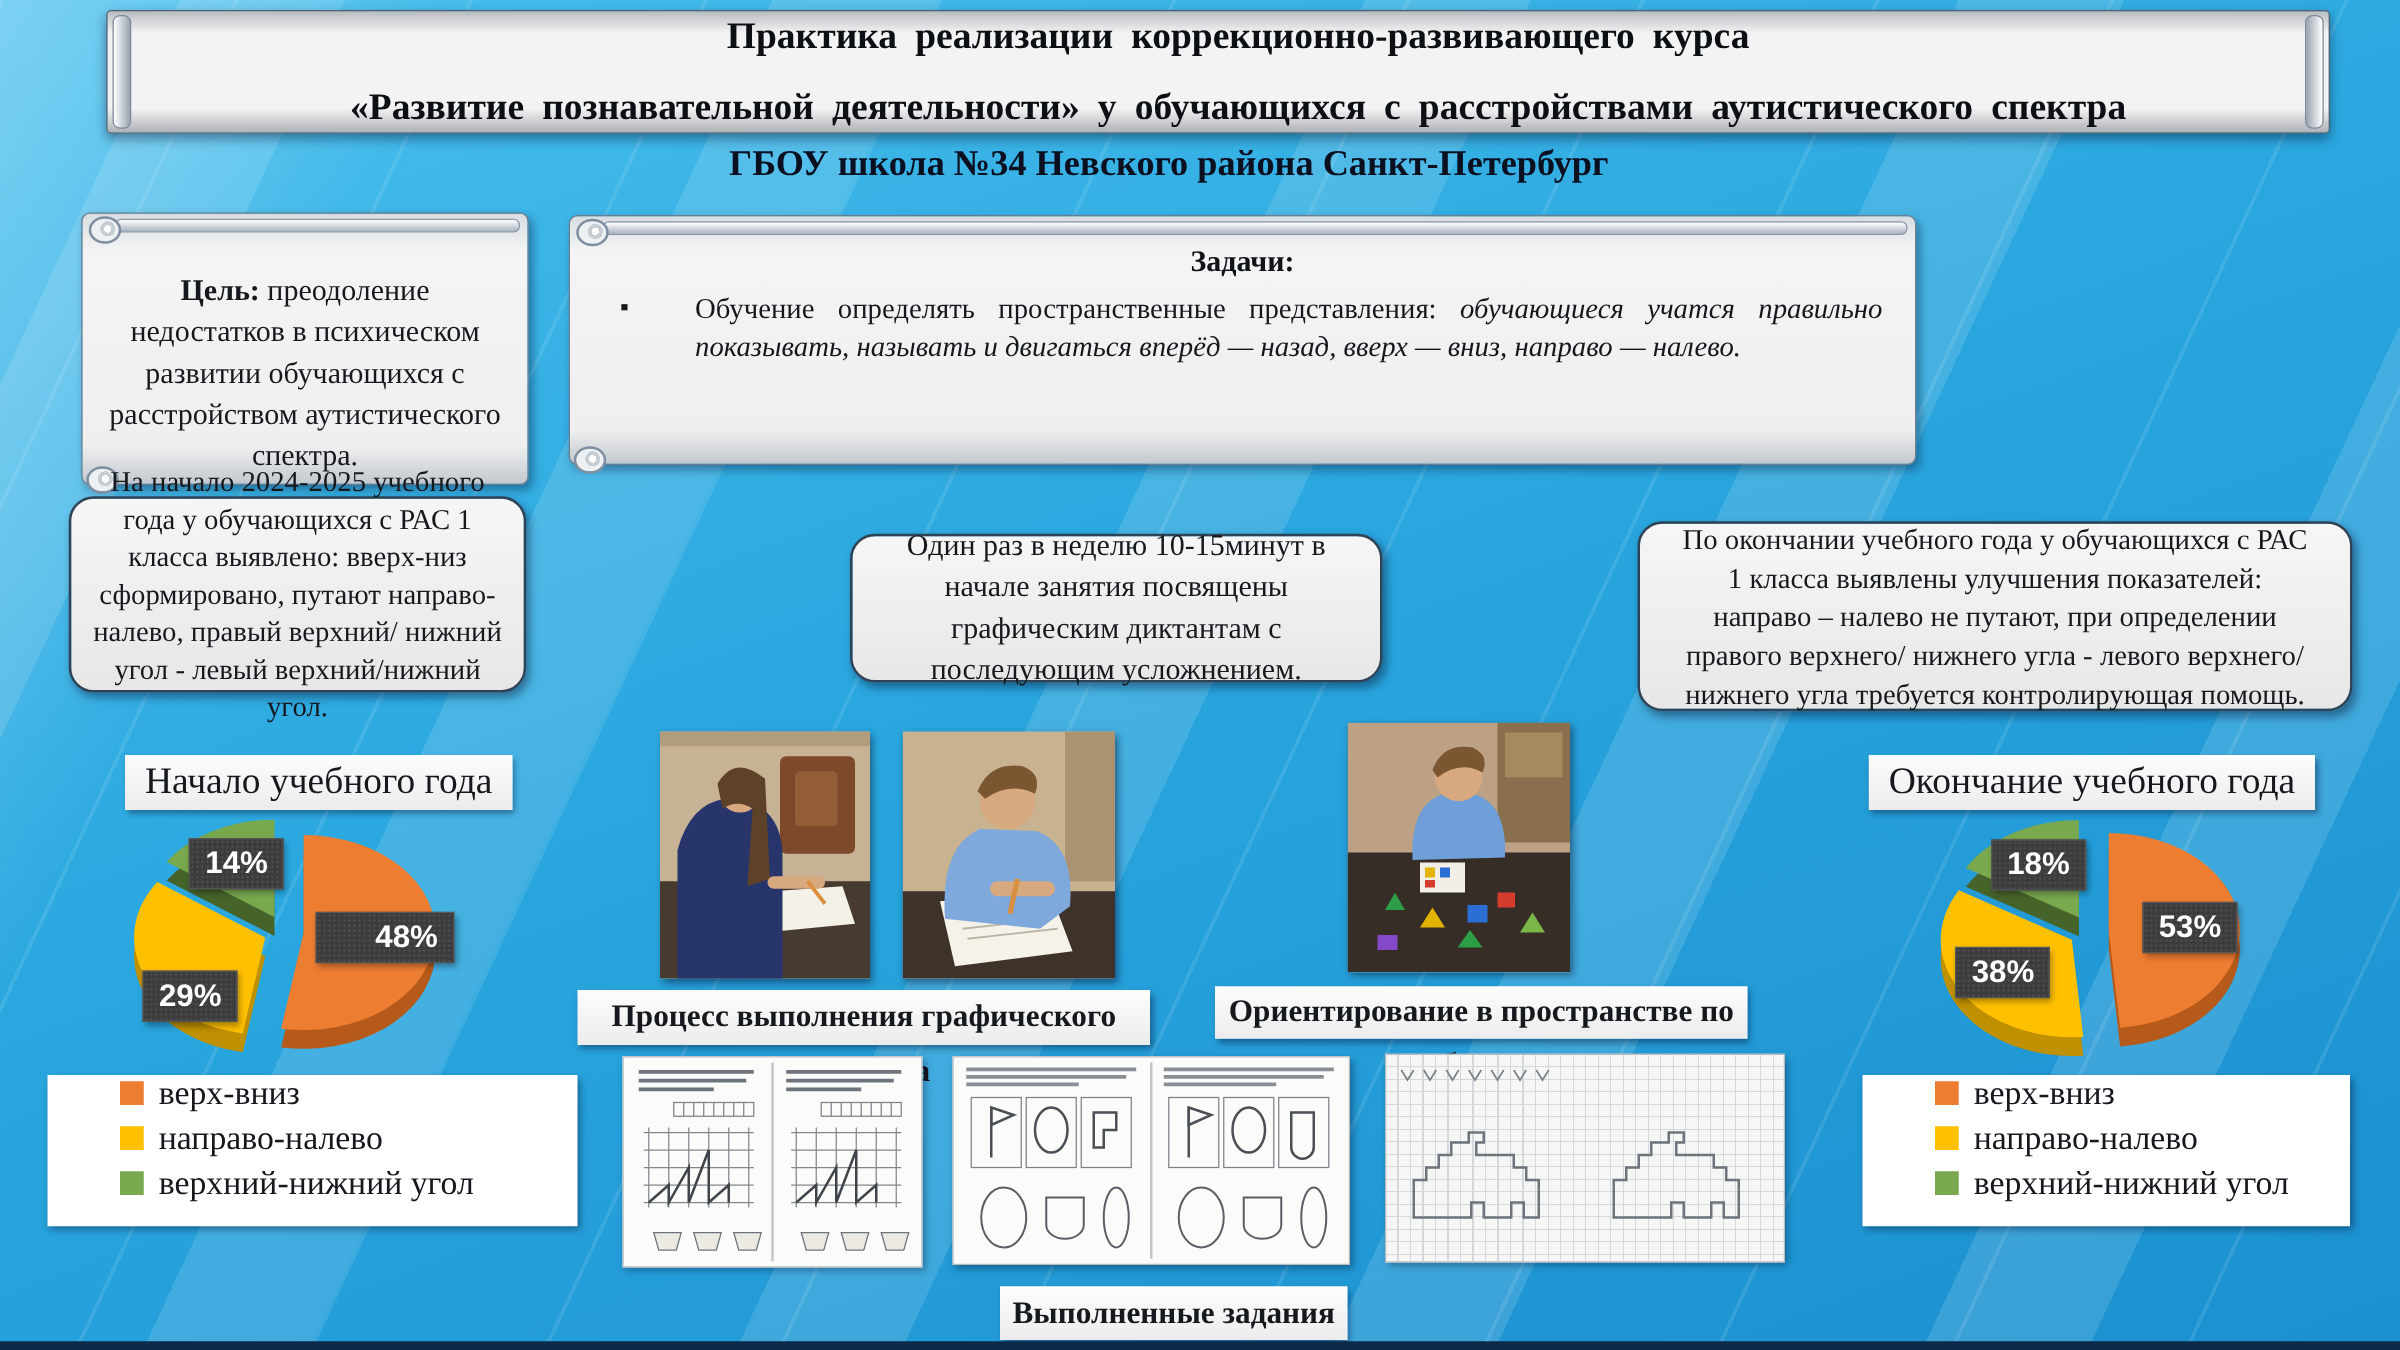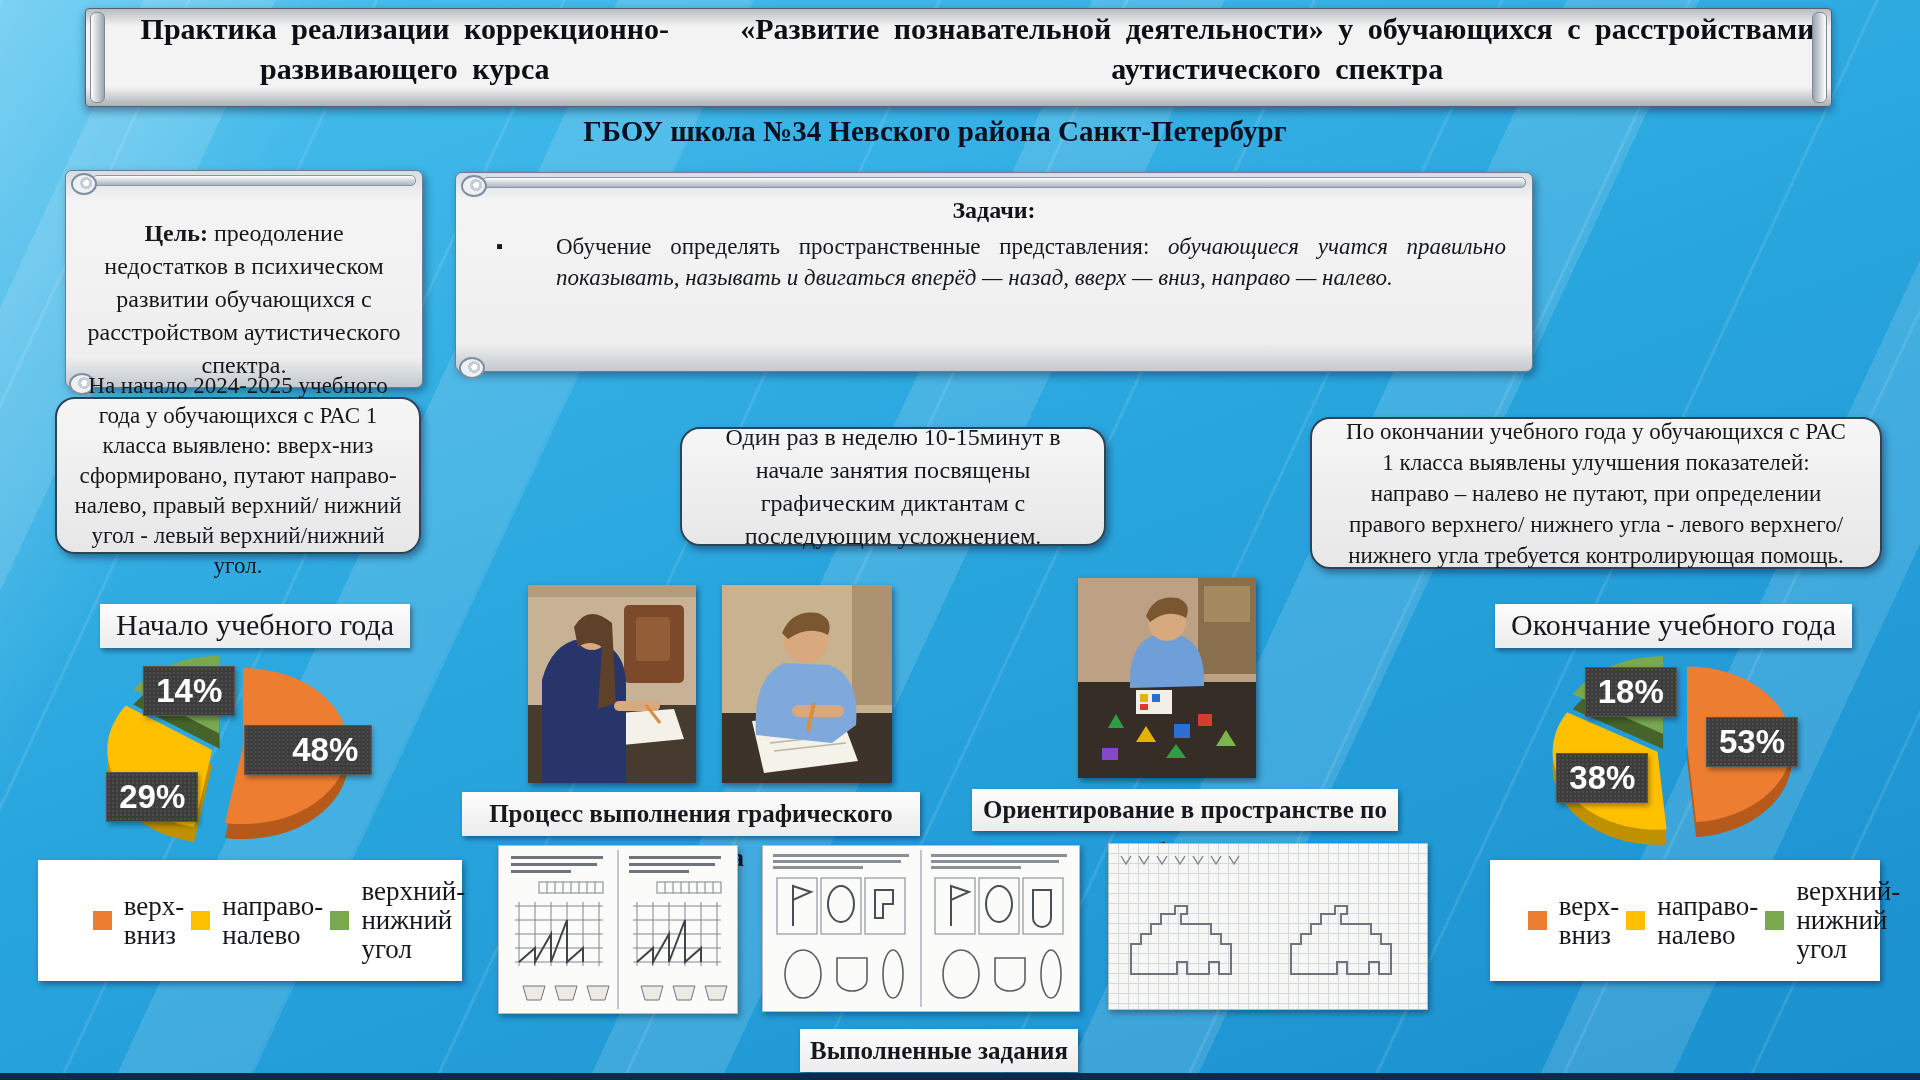--- a/index.html
+++ b/index.html
@@ -31,21 +31,21 @@
     background:radial-gradient(circle at 60% 45%, #ffffff 0 3px, #c6cdd5 3px 6px, #eef1f4 6px);
   }
   .curl.tl{left:5px;top:2px;}
   .curl.bl{left:3px;bottom:-8px;}
 
   .banner{
     left:85px;top:8px;width:1745px;height:97px;
     background:linear-gradient(#b9bcc0, #f3f3f3 18%, #f3f3f3 80%, #aeb2b6);
     border:1px solid #55606c;border-radius:4px;
     box-shadow:0 4px 9px rgba(0,0,30,.4);
-    display:flex;flex-direction:row;justify-content:space-between;text-align:center;
+    display:flex;flex-direction:column;justify-content:space-between;text-align:center;padding-left:32px;
   }
   .banner::before,.banner::after{
     content:"";position:absolute;top:3px;bottom:3px;width:13px;
     background:linear-gradient(90deg,#ffffff,#9aa4af);
     border:1px solid #7b8a9b;border-radius:6px;
   }
   .banner::before{left:4px;}
   .banner::after{right:4px;transform:scaleX(-1);}
   .banner-line{font-weight:bold;font-size:30px;line-height:40px;color:#0c0f14;word-spacing:7px;}
 
@@ -89,29 +89,29 @@
   .cap-done{left:800px;top:1029px;width:278px;height:43px;line-height:43px;}
 
   .pie-wrap{width:360px;height:230px;}
   .pie-wrap svg{position:absolute;left:0;top:0;}
   .pct{
     position:absolute;transform:translate(-50%,-50%);
     background-color:#3c3c3c;
     background-image:radial-gradient(#4d4d4d 1px, transparent 1px);
     background-size:4px 4px;
     border:1px solid #585858;
-    color:#ffffff;font-family:"Liberation Sans",sans-serif;font-weight:bold;font-size:33px;
+    color:#ffffff;font-family:"Liberation Sans",sans-serif;font-weight:bold;font-size:25px;
     padding:5px 12px;box-shadow:2px 3px 5px rgba(0,0,0,.35);
   }
   .pie1{left:52px;top:645px;}
   .pie2{left:1496px;top:645px;}
 
   .legend-box{
     background:#ffffff;box-shadow:2px 3px 6px rgba(0,0,30,.4);
-    display:flex;flex-direction:row;justify-content:center;gap:7px;
+    display:flex;flex-direction:column;gap:7px;
     padding-left:58px;box-sizing:border-box;
   }
   .lg-left{left:38px;top:860px;width:424px;height:121px;}
   .lg-right{left:1490px;top:860px;width:390px;height:121px;}
   .legend-row{display:flex;align-items:center;gap:12px;}
   .swatch{width:19px;height:19px;flex:0 0 auto;}
   .legend-label{font-size:27px;color:#15181d;line-height:29px;}
 
   
   .photo{box-shadow:2px 3px 6px rgba(0,0,30,.45);overflow:hidden;}

